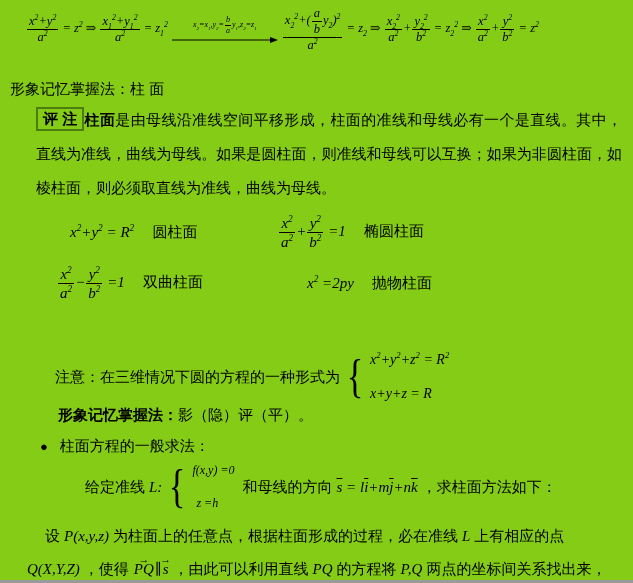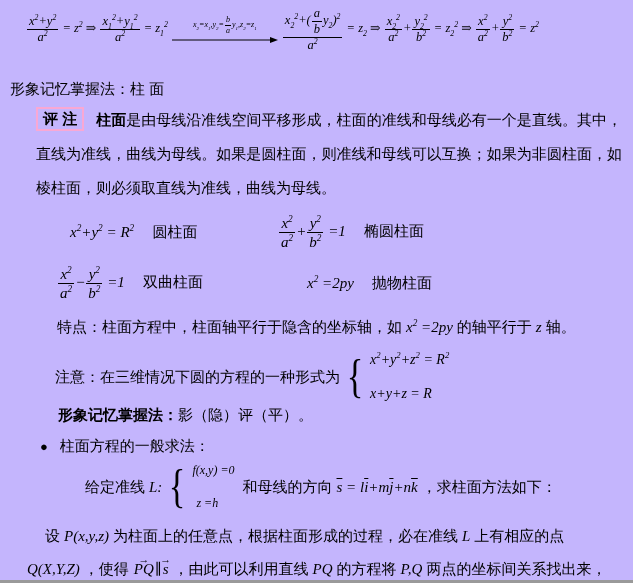--- a/index.html
+++ b/index.html
@@ -1,37 +1,37 @@
 <!DOCTYPE html>
 <html><head>
 <meta charset="utf-8">
 <style>
   html,body{margin:0;padding:0;background:#e8e8e8;}
-  #page{position:relative;width:633px;height:583px;background:#c4b5fd;overflow:hidden;
+  #page{position:relative;width:633px;height:583px;background:#84cc16;overflow:hidden;
         color:#000;font-family:"Liberation Sans","DejaVu Sans",sans-serif;font-size:15px;}
   .t{font-family:"Liberation Sans","DejaVu Sans",sans-serif;font-style:normal;}
   .m{font-family:"Liberation Serif","DejaVu Serif","DejaVu Sans",serif;font-style:italic;white-space:nowrap;}
   .m sup,.m sub{font-size:0.62em;line-height:0;}
   .frac{display:inline-block;vertical-align:middle;text-align:center;line-height:1.2;padding:0 1px;}
   .fn{display:block;border-bottom:1px solid #000;padding:0 2px;}
   .fd{display:block;padding:0 2px;}
   .ovl{text-decoration:overline;}
   .vec{position:relative;display:inline-block;padding:0 1px;}
   .vec::before{content:"\2192";position:absolute;left:50%;top:-0.75em;transform:translateX(-50%);
                font-size:0.72em;font-style:normal;}
   .abs{position:absolute;}
   
   #topformula{display:flex;align-items:center;gap:2px;font-size:12.5px;}
   .limarrow{display:inline-flex;flex-direction:column;align-items:center;margin:0 2px;}
   .limarrow .lbl{font-size:8px;line-height:1.1;margin-bottom:1px;}
   .limarrow .lbl .fn,.limarrow .lbl .fd{padding:0 1px;}
   
   #note{width:586px;line-height:34px;text-align:justify;}
-  .badge{display:inline-block;border:2px solid #f9a8d4;padding:0 5px;font-weight:bold;
-         line-height:20px;margin-right:12px;vertical-align:1px;}
+  .badge{display:inline-block;border:2px solid #4d7c0f;padding:0 5px;font-weight:bold;
+         line-height:20px;margin-right:0;vertical-align:1px;}
   .lead{font-weight:bold;}
   
   #cyl{display:grid;grid-template-columns:208px 1fr;grid-auto-rows:51px;align-items:center;width:560px;}
   .cell .lab{margin-left:14px;}
   .ind-neg{margin-left:-13px;}
   .ind-pos{margin-left:29px;}
   
   .sys{display:inline-flex;align-items:center;margin:0 4px;}
   .sys .brace{font-family:"Liberation Serif","DejaVu Serif",serif;font-style:normal;
               font-size:46px;font-weight:400;line-height:0.9;transform:scaleX(0.75);}
@@ -75,21 +75,20 @@
     <span class="cell ind-neg">
       <span class="m"><span class="frac"><span class="fn">x<sup>2</sup></span><span class="fd">a<sup>2</sup></span></span>−<span class="frac"><span class="fn">y<sup>2</sup></span><span class="fd">b<sup>2</sup></span></span> =1</span>
       <span class="t lab">双曲柱面</span>
     </span>
     <span class="cell ind-pos">
       <span class="m">x<sup>2</sup> =2py</span>
       <span class="t lab">抛物柱面</span>
     </span>
   </div>
 
-  <div class="abs t inline" style="left:57px;top:318px;"><span>特点：柱面方程中，柱面轴平行于隐含的坐标轴，如</span><span class="m">x<sup>2</sup> =2py</span><span>的轴平行于</span><span class="m">z</span><span>轴。</span></div>
 
   <div class="abs t row" style="left:55px;top:352px;align-items:center;">
     <span>注意：在三维情况下圆的方程的一种形式为</span>
     <span class="sys">
       <span class="brace">{</span>
       <span class="lines">
         <span class="m" style="font-size:14px;">x<sup>2</sup>+y<sup>2</sup>+z<sup>2</sup> = R<sup>2</sup></span>
         <span class="m" style="font-size:14px;">x+y+z = R</span>
       </span>
     </span>

